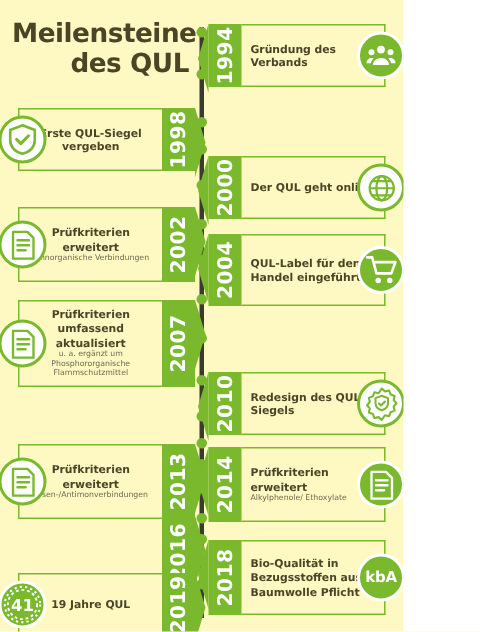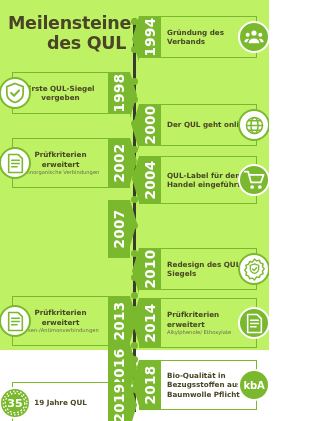--- a/index.html
+++ b/index.html
@@ -4,22 +4,22 @@
 <style>
   * { box-sizing: border-box; margin: 0; padding: 0; }
   html, body {
     width: 269px; height: 421px;
     background: #ffffff;
     font-family: "DejaVu Sans", "Liberation Sans", sans-serif;
     overflow: hidden;
   }
   #page {
     position: relative;
-    width: 269px; height: 350px;
-    background: #bef264;
+    width: 269px; height: 421px;
+    background: #fef9c3;
   }
 
   
   .title {
     position: absolute;
     left: 8px; top: 14px;
     width: 118px;
     text-align: right;
     color: #4a4526;
     font-weight: bold;
@@ -264,20 +264,29 @@
         <circle cx="9.3" cy="19" r="2.1"></circle>
               <circle cx="18.1" cy="19" r="2.1"></circle>
       </svg>
           </div>
         </div>
       </div>
       <div class="row left" style="top: 200px; height: 58px;">
         <div class="ribbon">
           <span class="yr">2007</span>
         </div>
+        <div class="card">
+          <div class="card-text">Prüfkriterien umfassend aktualisiert<span class="sub">u. a. ergänzt um Phosphororganische Flammschutzmittel</span></div>
+          <div class="icon-circle light">
+            <svg width="19" height="21" viewBox="0 0 20 24" fill="none" stroke="#7ab82d" stroke-width="1.8">
+        <path d="M2.2 1.8h11l4.6 4.6v15.8H2.2z" stroke-linejoin="round"></path>
+        <path d="M5.6 8.2h8.8M5.6 12h8.8M5.6 15.8h6.2" stroke-linecap="round"></path>
+      </svg>
+          </div>
+        </div>
       </div>
       <div class="row right" style="top: 248px; height: 42px;">
         <div class="ribbon">
           <span class="yr">2010</span>
         </div>
         <div class="card">
           <div class="card-text">Redesign des QUL-Siegels</div>
           <div class="icon-circle light">
             <svg width="23" height="23" viewBox="0 0 26 26" fill="none" stroke="#7ab82d" stroke-width="1.6">
         <path d="M13 1.2l2.4 2.1 3.1-0.7 1.2 3 3 1.2-0.7 3.1 2.1 2.4-2.1 2.4 0.7 3.1-3 1.2-1.2 3-3.1-0.7L13 24.8l-2.4-2.1-3.1 0.7-1.2-3-3-1.2 0.7-3.1L1.9 13.7 4 11.3 3.3 8.2l3-1.2 1.2-3 3.1 0.7z" stroke-linejoin="round"></path>
@@ -335,19 +344,19 @@
         <div class="ribbon">
           <span class="yr">2019</span>
         </div>
         <div class="card">
           <div class="card-text">19 Jahre QUL</div>
           <div class="icon-circle">
             <svg width="30" height="30" viewBox="0 0 32 32" style="position:absolute" fill="none" stroke="#ffffff" stroke-width="1.4">
         <circle cx="16" cy="16" r="10.4" stroke-dasharray="2 2"></circle>
         <circle cx="16" cy="16" r="12.6" stroke-dasharray="1.6 2.2"></circle>
       </svg>
-            <span class="n25">35</span>
+            <span class="n25">41</span>
           </div>
         </div>
       </div>
     </div>
 
 </div>
 
 </body></html>

